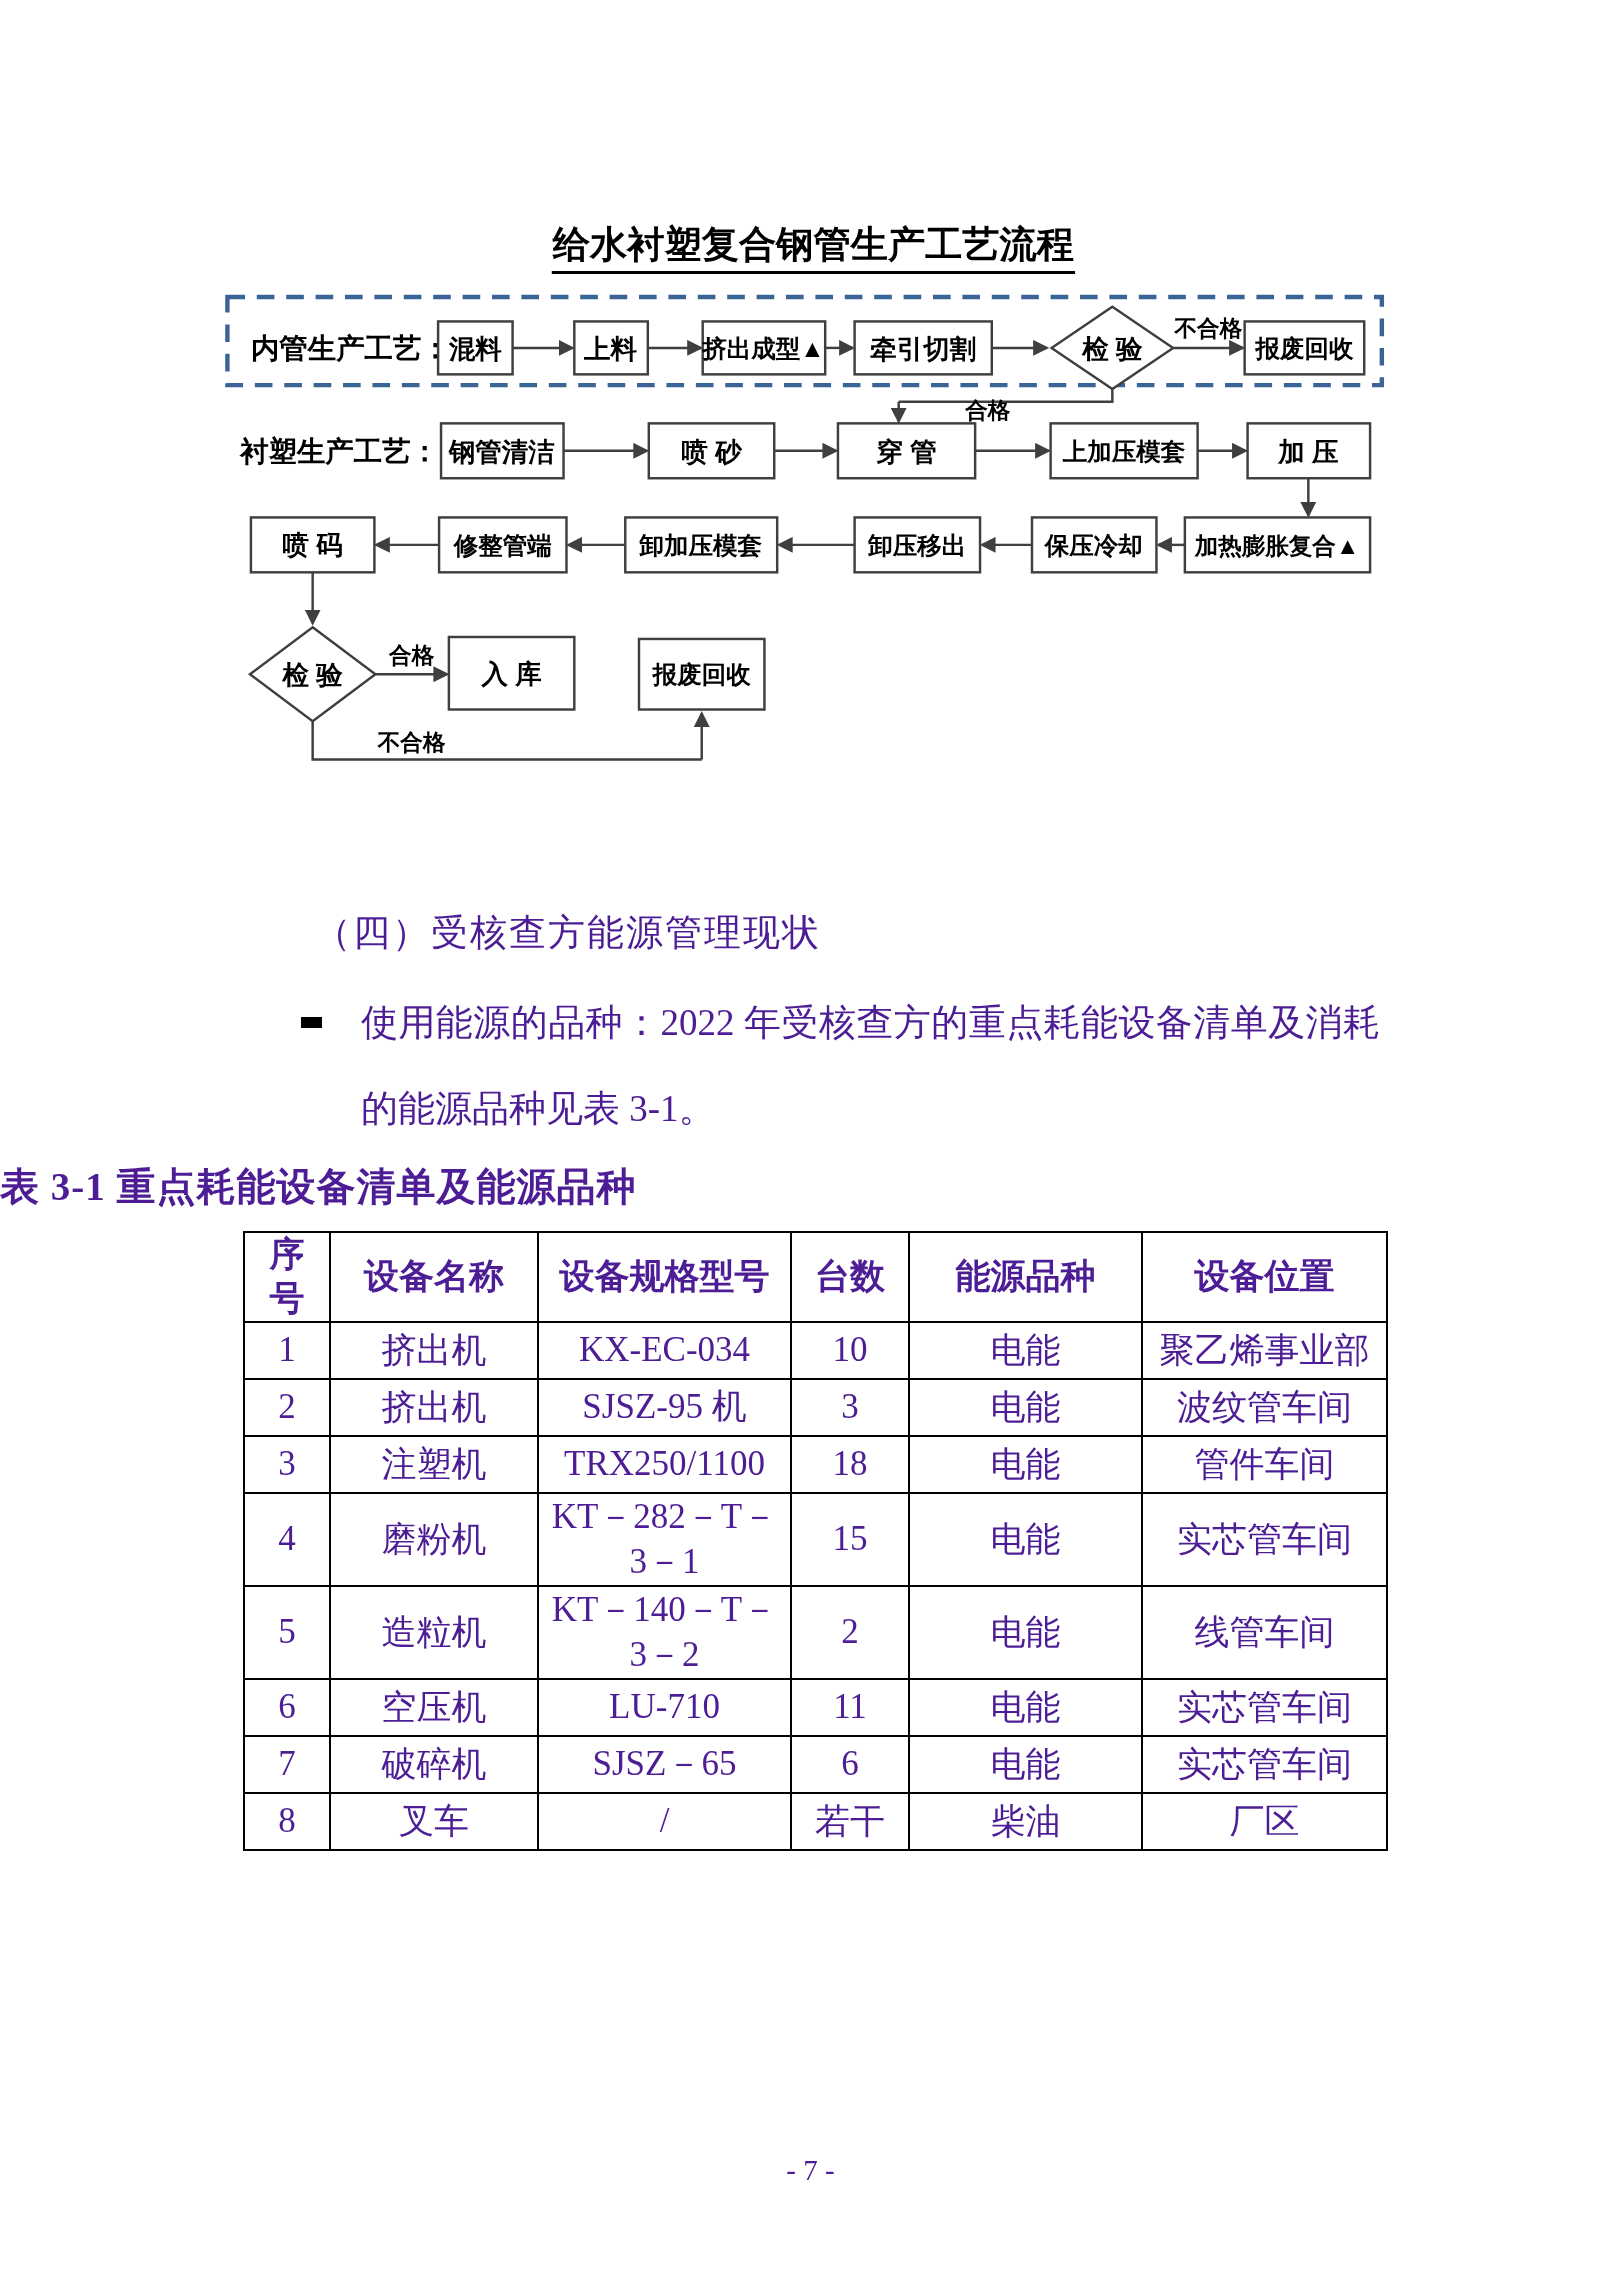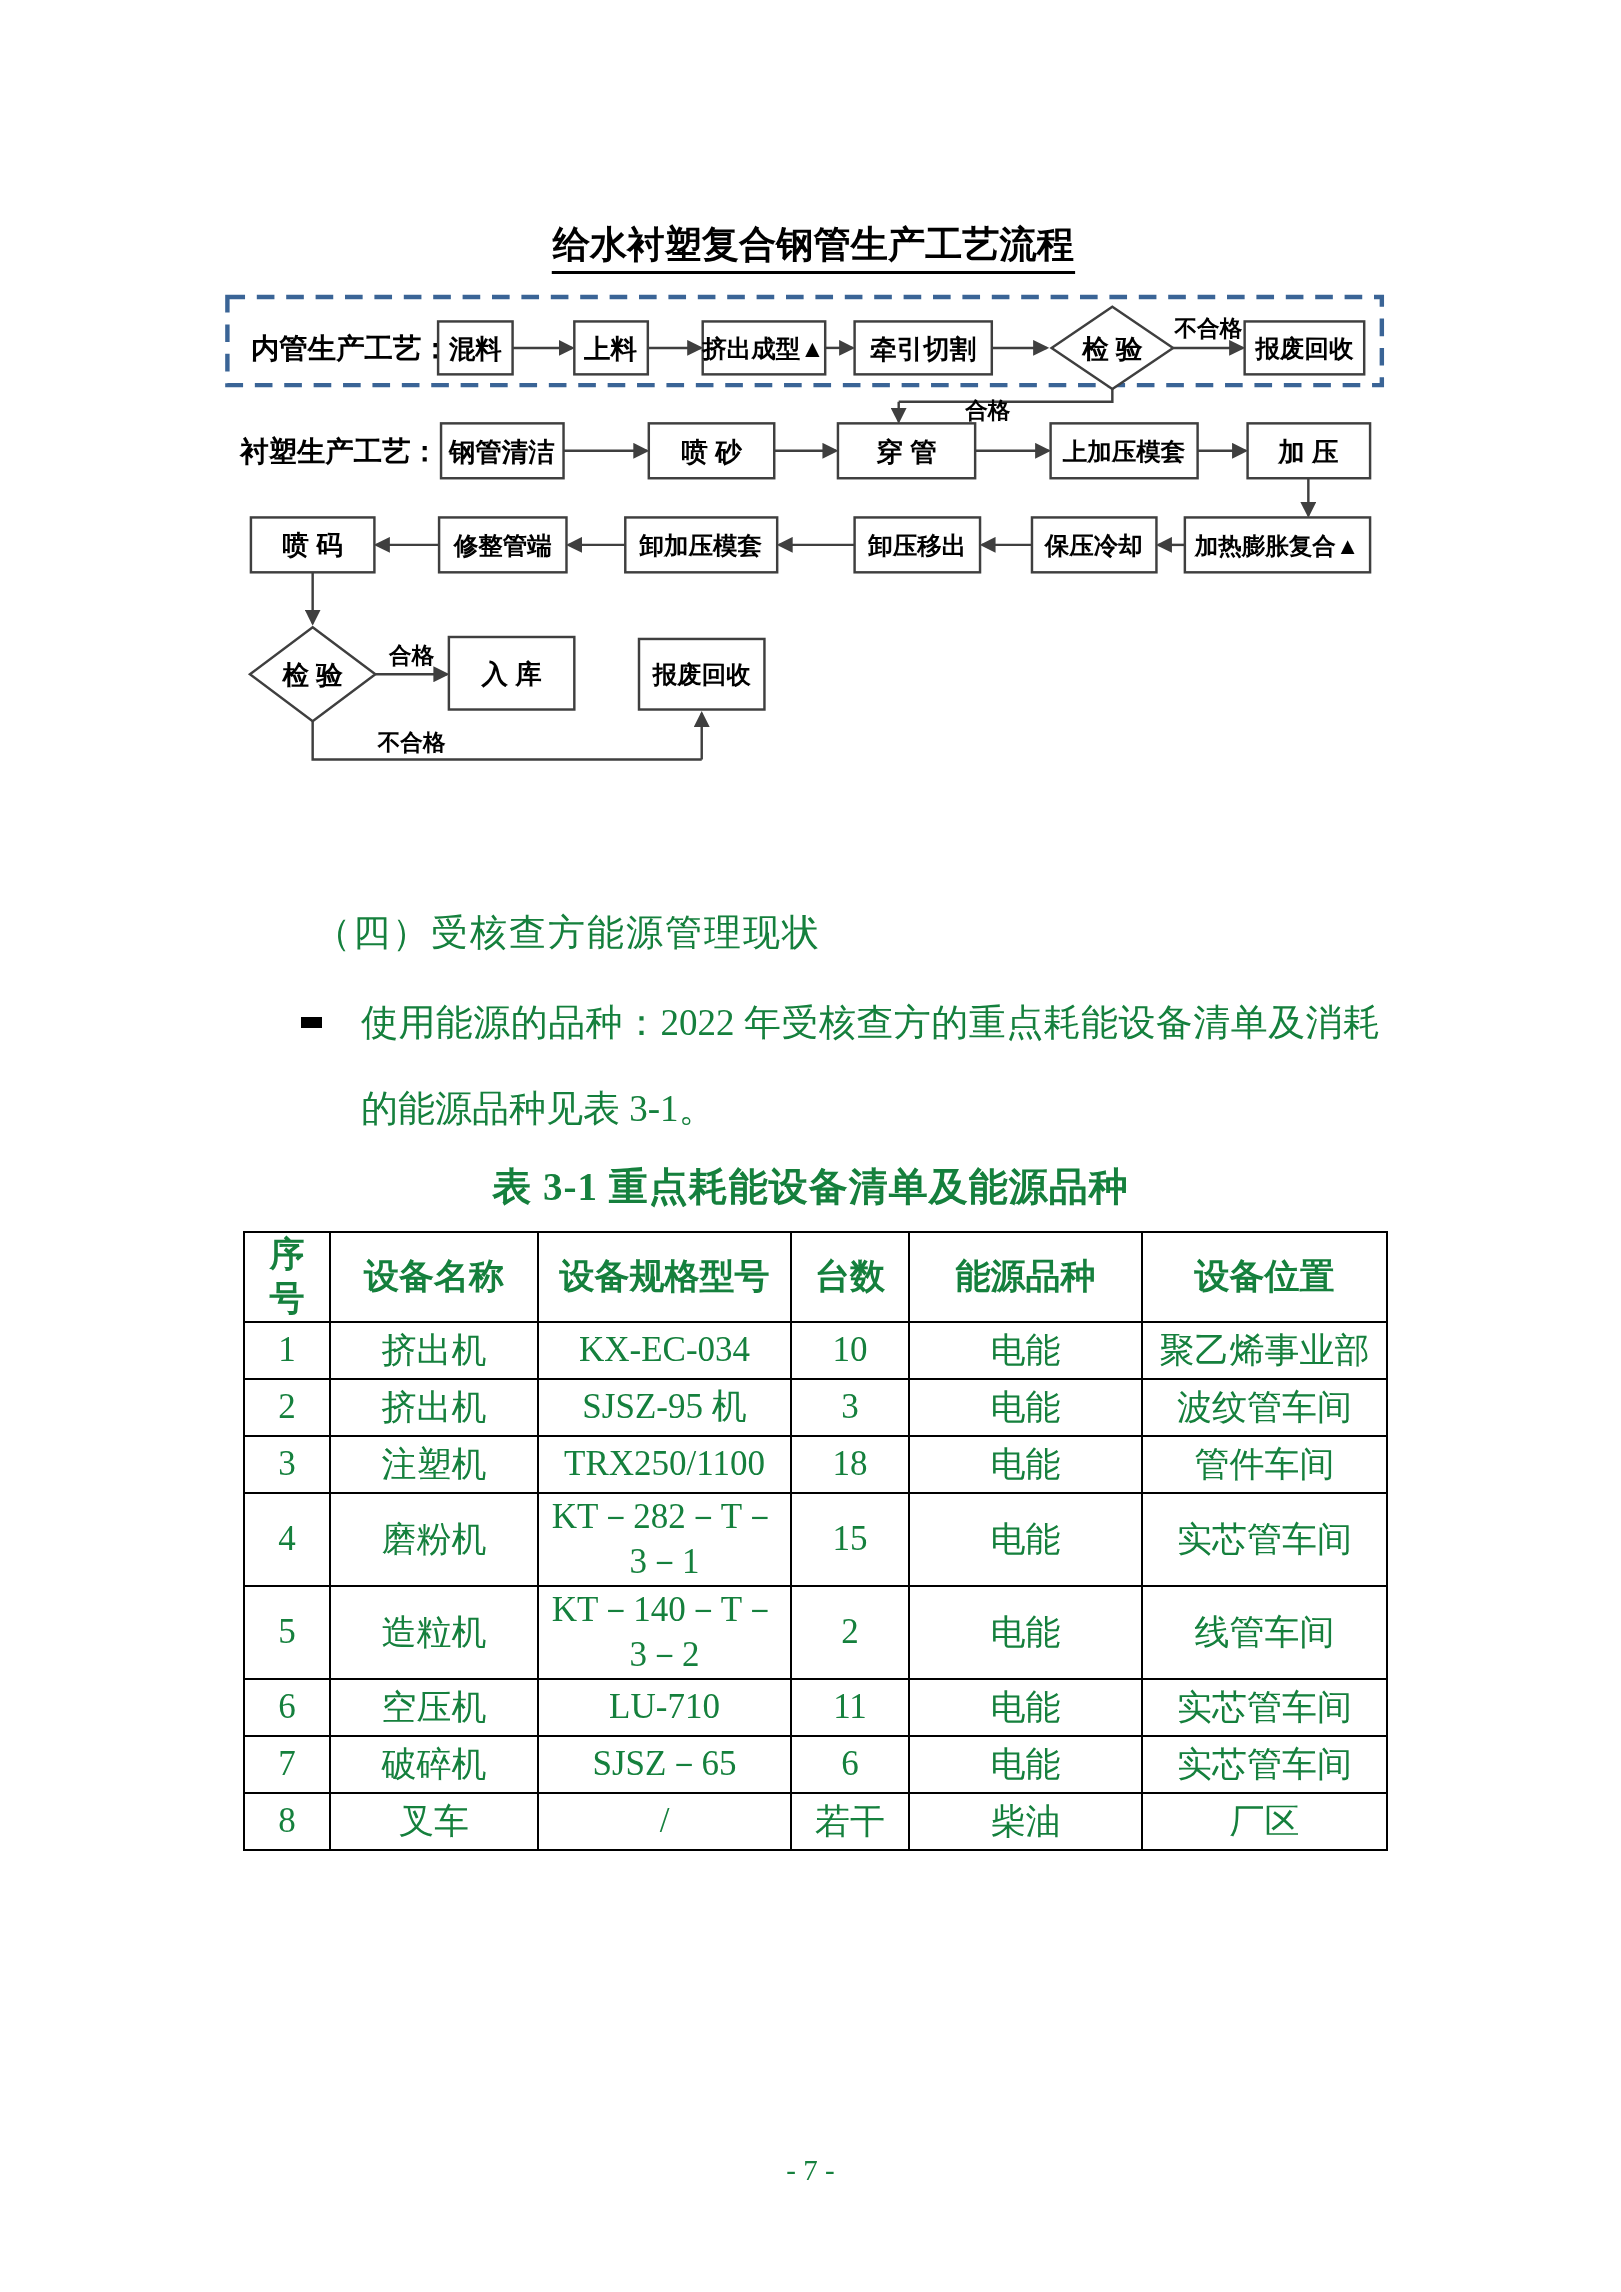--- a/index.html
+++ b/index.html
@@ -1,19 +1,19 @@
 <!DOCTYPE html>
 <html><head>
 <meta charset="utf-8">
 <style>
   html,body { margin:0; padding:0; background:#888; }
   .page {
     position:relative; width:1621px; height:2293px; margin:0 auto;
     background:#ffffff; overflow:hidden;
-    font-family:"Liberation Serif","DejaVu Serif",serif; color:#15803d;
+    font-family:"Liberation Serif","DejaVu Serif",serif; color:#4c1d95;
   }
   
   .fc-svg { position:absolute; top:196px; left:0; }
   .fc-svg text {
     font-family:"Liberation Sans","DejaVu Sans",sans-serif;
     font-weight:bold; fill:#000;
   }
   .fc-title { font-size:38px; }
   .fc-rowlabel { font-size:29px; }
   .node-box { fill:#ffffff; stroke:#3f3f3f; stroke-width:2.5; }
@@ -37,21 +37,21 @@
   .bullet .marker {
     position:absolute; left:3.9px; top:37px;
     width:21.6px; height:10.8px; background:#000;
   }
   .bullet .btext {
     margin-left:64px; width:1019px;
     font-size:37px; line-height:86px; text-align:justify;
   }
   .tbl-title {
     position:absolute; top:1160px; left:0; width:100%;
-    text-align:center; font-size:39px; font-weight:bold; letter-spacing:1px;
+    text-align:left; font-size:39px; font-weight:bold; letter-spacing:1px;
   }
   
   .etable {
     position:absolute; top:1231px; left:243px;
     border-collapse:collapse; table-layout:fixed; width:1143px;
     font-size:35px; border:2.9px solid #000;
   }
   .etable th, .etable td {
     border:2px solid #000; text-align:center; vertical-align:middle;
     padding:0 5.9px; overflow:hidden;

